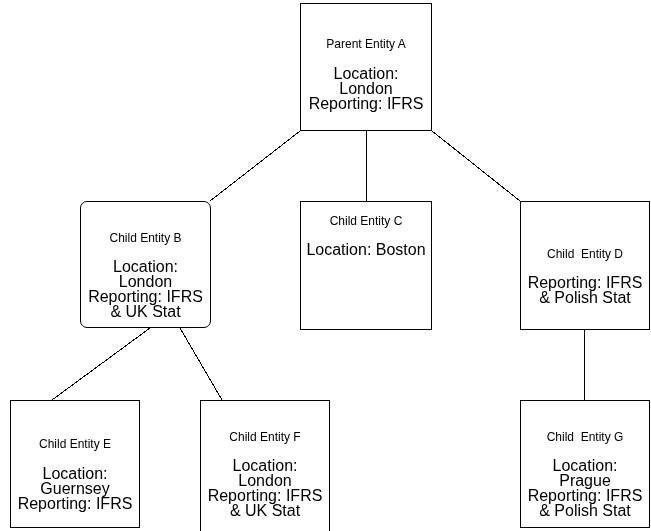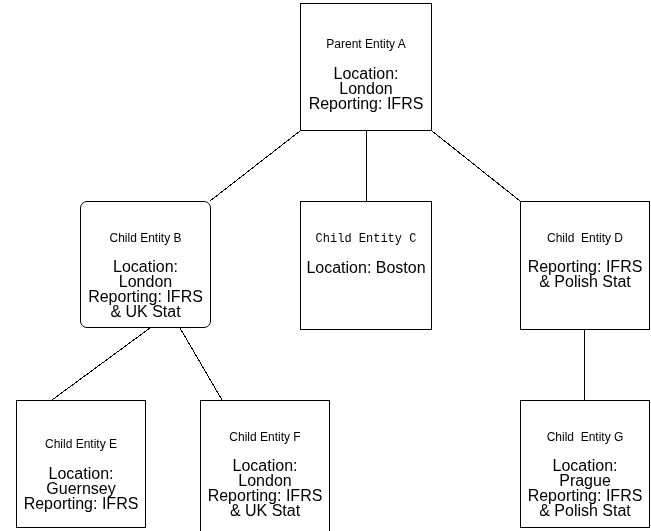--- a/index.html
+++ b/index.html
@@ -71,32 +71,32 @@
         </div>
       </div>
       <div class="node" style="left: 80px; top: 201px; width: 131px; height: 127px; border-color: rgb(0, 0, 0); color: rgb(0, 0, 0); border-radius: 7px;">
         <div class="node-title" style="margin-top: 29px;">Child Entity B</div>
         <div class="node-details" style="margin-top: 13px;">
           <div>Location: London</div>
           <div>Reporting: IFRS &amp; UK Stat</div>
         </div>
       </div>
       <div class="node" style="left: 300px; top: 201px; width: 132px; height: 129px; border-color: rgb(0, 0, 0); color: rgb(0, 0, 0);">
-        <div class="node-title" style="margin-top: 30px; font-family: Liberation Mono, monospace;">Child Entity C</div>
+        <div class="node-title" style="margin-top: 12px;">Child Entity C</div>
         <div class="node-details" style="margin-top: 13px;">
           <div>Location: Boston</div>
         </div>
       </div>
       <div class="node" style="left: 520px; top: 201px; width: 130px; height: 129px; border-color: rgb(0, 0, 0); color: rgb(0, 0, 0);">
-        <div class="node-title" style="margin-top: 29px;">Child  Entity D</div>
+        <div class="node-title" style="margin-top: 45px;">Child  Entity D</div>
         <div class="node-details" style="margin-top: 13px;">
           <div>Reporting: IFRS &amp; Polish Stat</div>
         </div>
       </div>
-      <div class="node" style="left: 16px; top: 400px; width: 130px; height: 128px; border-color: rgb(0, 0, 0); color: rgb(0, 0, 0);">
+      <div class="node" style="left: 10px; top: 400px; width: 130px; height: 128px; border-color: rgb(0, 0, 0); color: rgb(0, 0, 0);">
         <div class="node-title" style="margin-top: 36px;">Child Entity E</div>
         <div class="node-details" style="margin-top: 14px;">
           <div>Location: Guernsey</div>
           <div>Reporting: IFRS</div>
         </div>
       </div>
       <div class="node" style="left: 200px; top: 400px; width: 130px; height: 145px; border-color: rgb(0, 0, 0); color: rgb(0, 0, 0);">
         <div class="node-title" style="margin-top: 29px;">Child Entity F</div>
         <div class="node-details" style="margin-top: 13px;">
           <div>Location: London</div>

